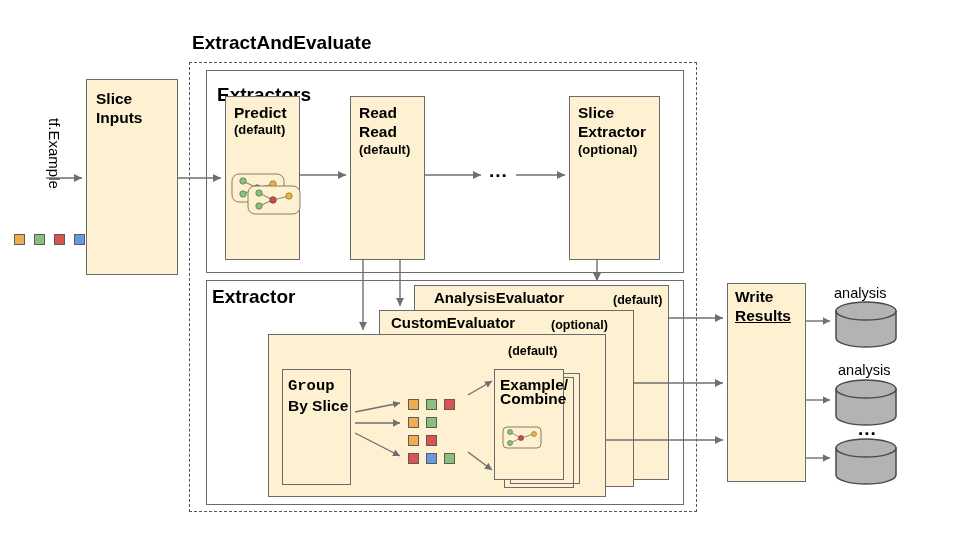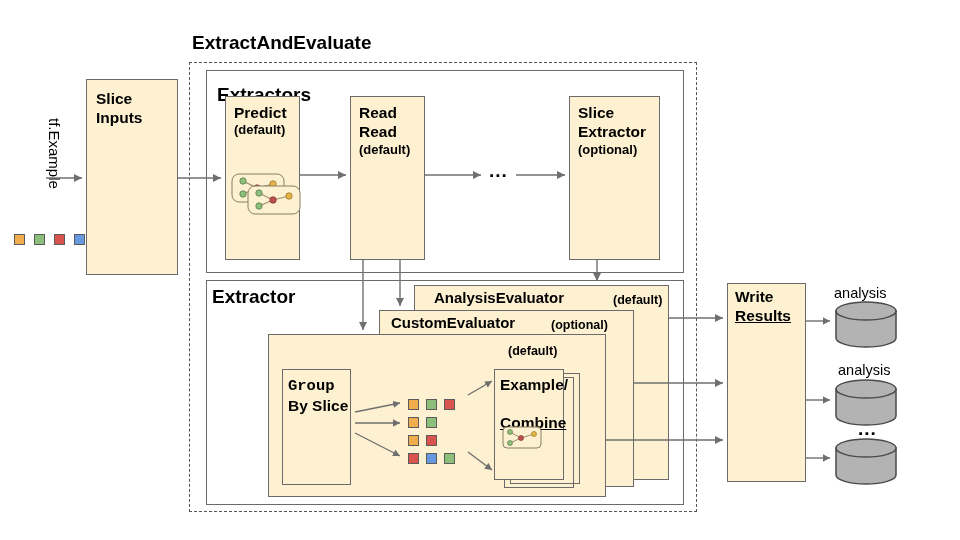--- a/index.html
+++ b/index.html
@@ -93,21 +93,21 @@
   <div class="sq" style="left:426px;top:435px;background:#d9534f;"></div>
 
   <div class="sq" style="left:408px;top:453px;background:#d9534f;"></div>
   <div class="sq" style="left:426px;top:453px;background:#6699e0;"></div>
   <div class="sq" style="left:444px;top:453px;background:#8cc07a;"></div>
 
   <div class="plainbox" style="left:510px;top:373px;width:70px;height:111px;"></div>
   <div class="plainbox" style="left:504px;top:377px;width:70px;height:111px;"></div>
   <div class="plainbox" style="left:494px;top:369px;width:70px;height:111px;background:#fdf1d1;"></div>
   <div class="lbl nodetitle" style="left:500px;top:376px;">Example/</div>
-  <div class="lbl nodetitle" style="left:500px;top:414px;text-decoration:underline;">Combine</div>
+  <div class="lbl nodetitle" style="left:500px;top:390px;">Combine</div>
 
   <div class="box" style="left:727px;top:283px;width:79px;height:199px;"></div>
   <div class="lbl nodetitle" style="left:735px;top:288px;">Write</div>
   <div class="lbl nodetitle" style="left:735px;top:307px;text-decoration:underline;">Results</div>
 
   <div class="lbl dbcap" style="left:834px;top:285px;">analysis</div>
   <div class="lbl dbcap" style="left:838px;top:362px;">analysis</div>
   <div class="lbl dots" style="left:858px;top:418px;">...</div>
 
   <svg class="ov" viewBox="0 0 960 540">

